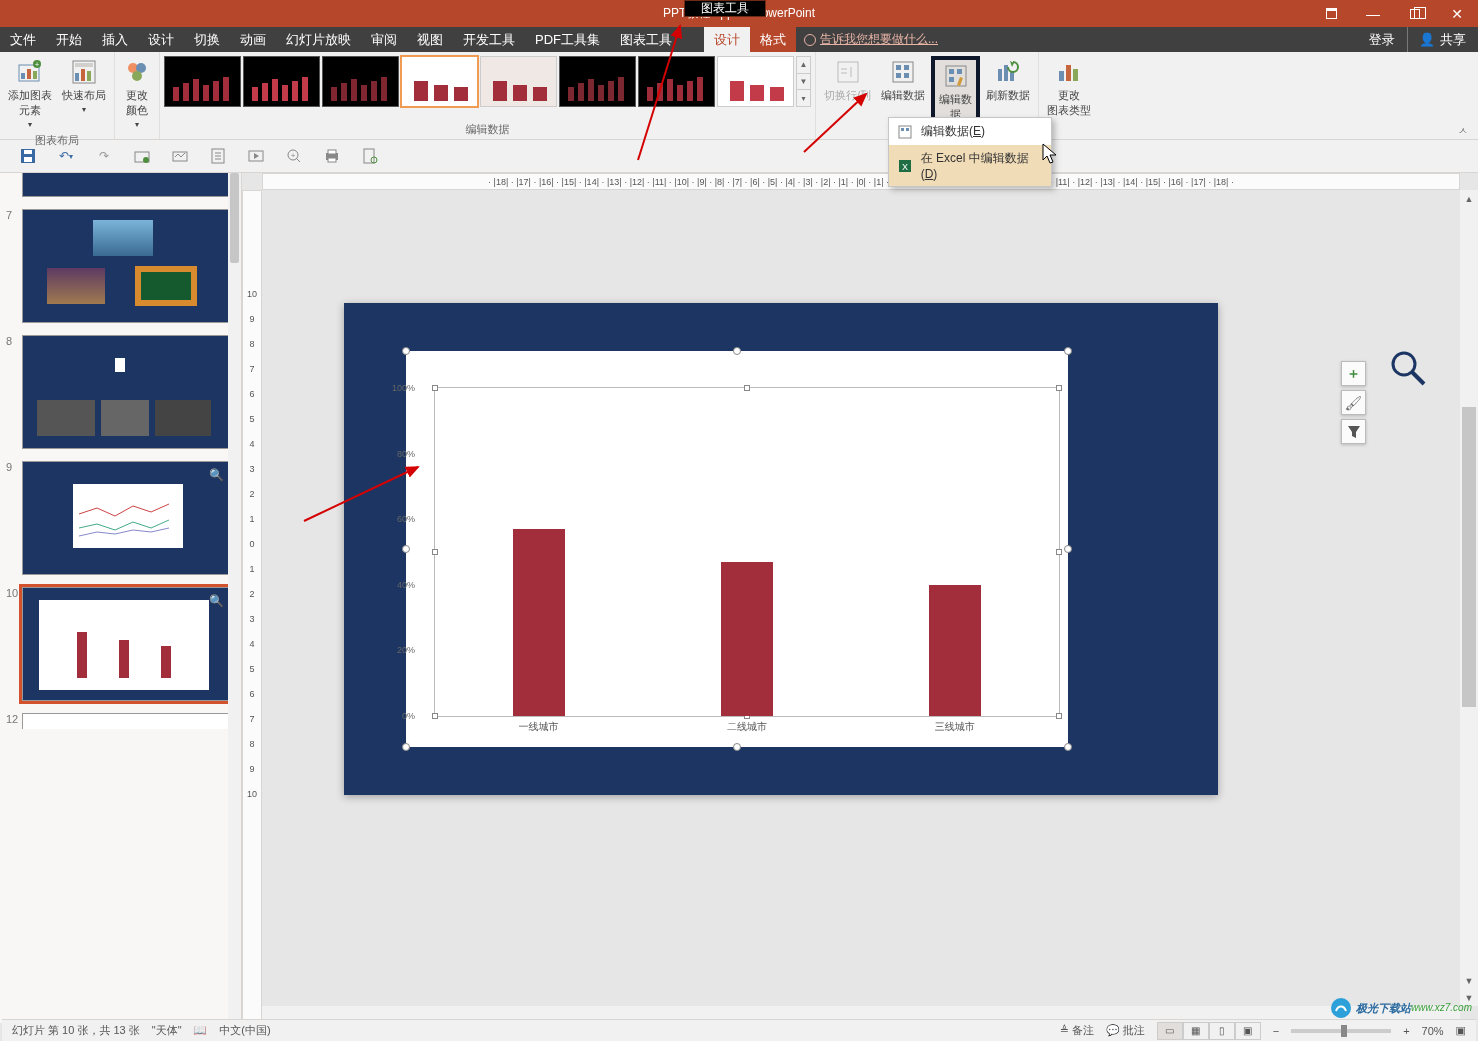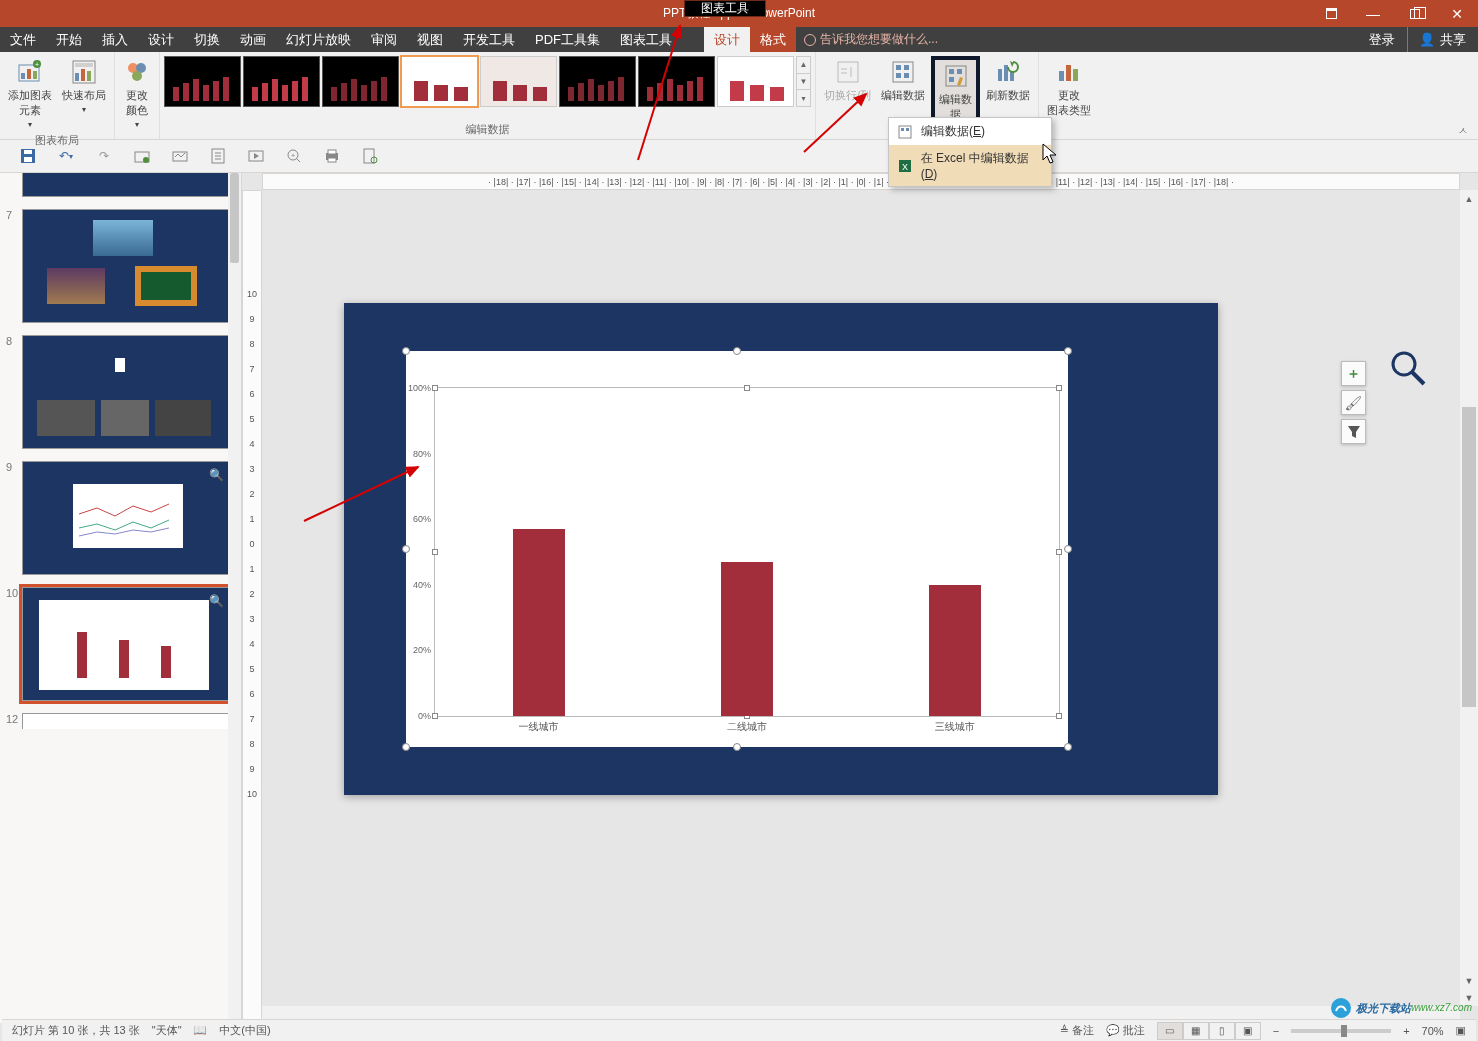--- a/index.html
+++ b/index.html
@@ -13,21 +13,21 @@
   .winctrl div { width: 42px; height: 27px; display: flex; align-items: center; justify-content: center; color: #fff; font-size: 14px; }
   .winctrl .sq { width: 13px; height: 13px; border: 1px solid #fff; display: inline-block; }
   .winctrl .sq2 { width: 10px; height: 10px; border: 1px solid #fff; display: inline-block; position: relative; }
   .winctrl .sq2::after { content:""; position:absolute; width:10px; height:10px; border:1px solid #fff; top:-3px; left:3px; }
   
   
   .menubar { background: #404040; height: 25px; display: flex; align-items: stretch; color: #fff; font-size: 13px; }
   .menubar .tab { padding: 0 10px; display: flex; align-items: center; cursor: pointer; }
   .menubar .tab.design { background: #f1f1f1; color: #b7472a; }
   .menubar .tab.format { background: #b7472a; }
-  .menubar .tell { color: #e8b4a6; font-size: 12px; margin-left: 8px; display: flex; align-items: center; gap: 4px; }
+  .menubar .tell { color: #e8b4a6; font-size: 12px; margin-left: 8px; display: flex; align-items: center; gap: 4px; text-decoration: underline; }
   .menubar .bulb { width: 12px; height: 12px; border-radius: 50%; border: 1px solid #e8b4a6; display: inline-block; position: relative; }
   .menubar .right { margin-left: auto; display: flex; align-items: stretch; }
   .menubar .right .rbtn { padding: 0 12px; display: flex; align-items: center; gap: 4px; }
   .menubar .rbtn.share { border-left: 1px solid rgba(255,255,255,0.3); }
   
   
   .ribbon { background: #f1f1f1; height: 88px; display: flex; border-bottom: 1px solid #d8d5d3; position: relative; }
   .ribbon-group { border-right: 1px solid #e1dedb; display: flex; flex-direction: column; justify-content: space-between; padding: 4px 4px 0 4px; }
   .ribbon-group .row { display: flex; align-items: flex-start; gap: 2px; flex: 1; }
   .ribbon-group .lbl { text-align: center; color: #666; font-size: 11px; padding: 2px 0; }
@@ -81,21 +81,21 @@
   .vscrollbar .arr { height:17px; display:flex; align-items:center; justify-content:center; font-size:9px; color:#666;}
   .vscrollbar .track { position:absolute; top:17px; bottom:34px; left:0; right:0; }
   .vscrollbar .vthumb { position:absolute; top:200px; height:300px; left:2px; right:2px; background:#c6c6c6; }
   
   .slide-canvas { position: absolute; left: 102px; top: 130px; width: 874px; height: 492px; background: #1c3563; box-shadow: 0 2px 8px rgba(0,0,0,0.3); }
   .chart-box { position: absolute; left: 62px; top: 48px; right: 150px; bottom: 48px; background: #fff; }
   .chart-box .selh { position:absolute; width:8px; height:8px; background:#fff; border:1px solid #888; border-radius:50%; }
   .chart-title { text-align: center; color: #555; font-size: 16px; font-family: "SimSun", serif; padding: 8px 0; }
   .chart-plot { position: absolute; left: 28px; right: 8px; top: 36px; bottom: 30px; border: 1px solid #bbb; }
   .chart-plot .plotsel { position:absolute; width:6px; height:6px; background:#fff; border:1px solid #888; }
-  .axis-label-y { position: absolute; right: 100%; margin-right: 4px; font-size: 9px; color: #666; transform: translateY(-50%); white-space:nowrap;text-align:center; }
+  .axis-label-y { position: absolute; right: 100%; margin-right: 20px; font-size: 9px; color: #666; transform: translateY(-50%); white-space:nowrap;text-align:center; }
   .bar { position: absolute; bottom: 0; width: 52px; background: #a22e3b; }
   .axis-label-x { position: absolute; top: 100%; margin-top: 4px; font-size: 10px; color: #555; transform: translateX(-50%); white-space:nowrap; }
   
   .side-btns { position: absolute; right: 112px; top: 188px; display: flex; flex-direction: column; gap: 4px; }
   .side-btns .sbtn { width: 25px; height: 25px; background: #fbfbfb; border: 1px solid #bbb; display: flex; align-items: center; justify-content: center; color: #666; font-size: 14px; box-shadow: 0 1px 3px rgba(0,0,0,0.2); }
   .mag-icon { position: absolute; right: 50px; top: 175px; width: 40px; height: 40px; }
   
   
   .arrow { position: absolute; pointer-events: none; }
   

